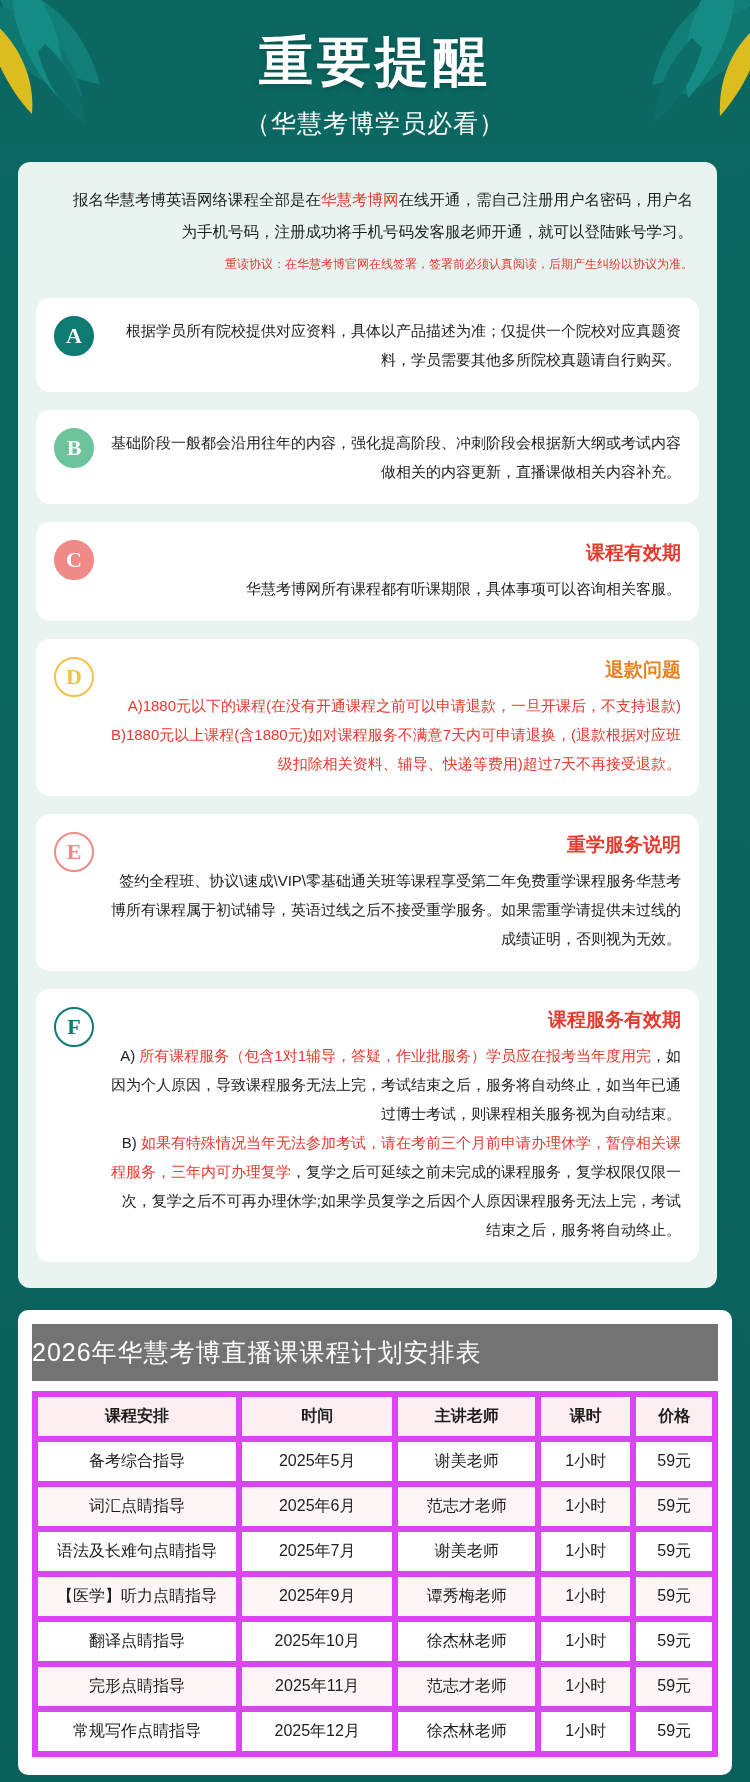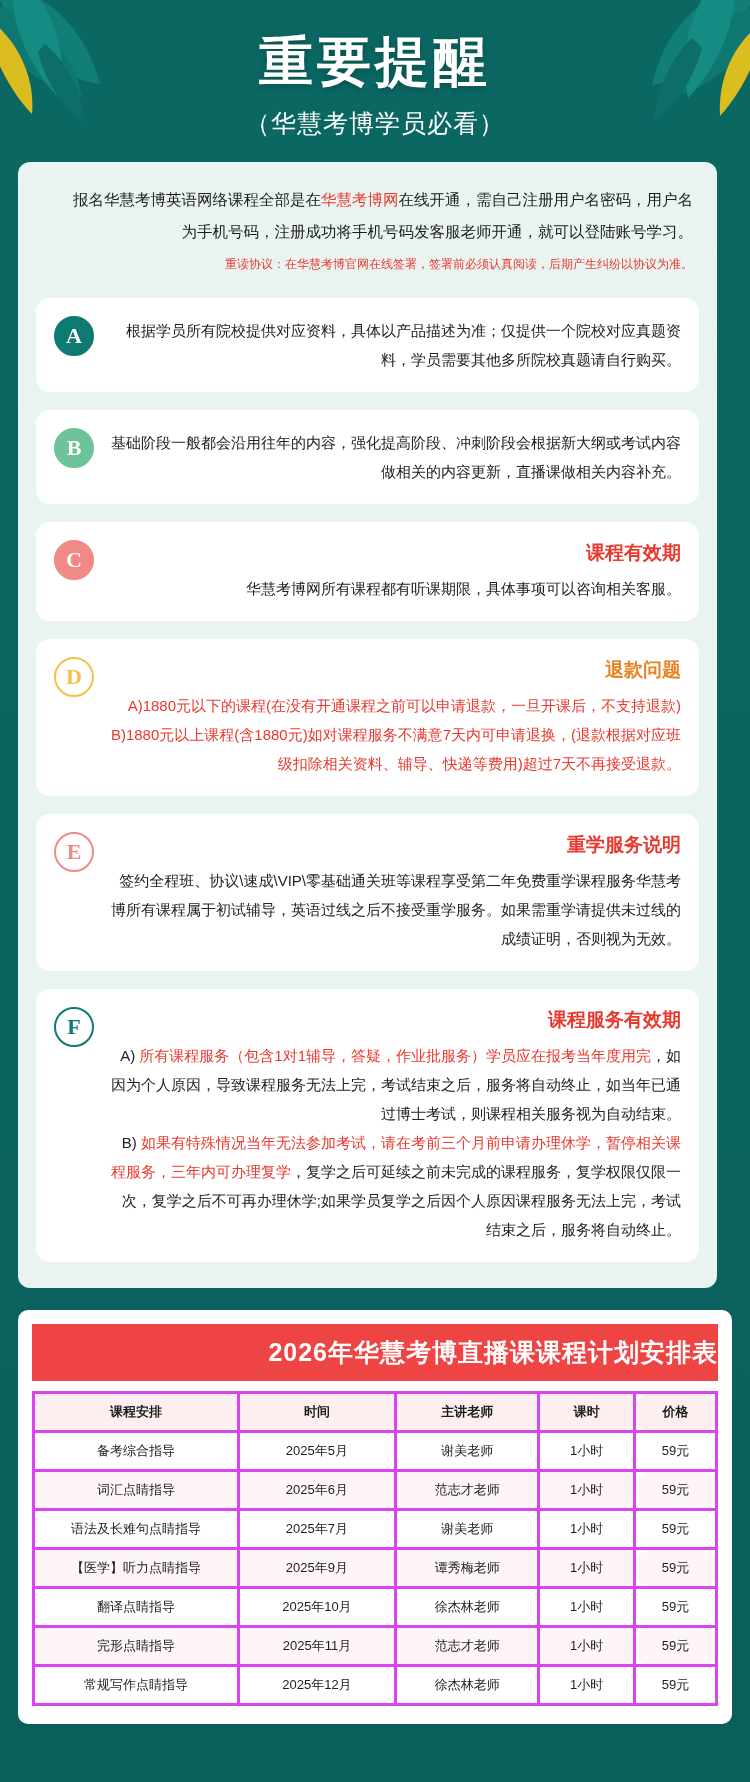--- a/index.html
+++ b/index.html
@@ -118,37 +118,37 @@
   .t-red { color: #e8392e; }
 
   
   .table-card {
     margin: 22px 18px 0 18px;
     background: #ffffff;
     border-radius: 10px;
     padding: 14px 14px 18px 14px;
   }
   .table-title {
-    background: #ef4444;
+    background: #737373;
     color: #fff;
     font-size: 25px;
-    font-weight: bold;
-    text-align: right;
+    font-weight: normal;
+    text-align: left;
     padding: 12px 0;
     letter-spacing: 1px;
   }
   table {
     width: 100%;
     border-collapse: collapse;
     margin-top: 10px;
   }
   th, td {
-    border: 3px solid #d946ef;
+    border: 6px solid #d946ef;
     text-align: center;
-    font-size: 13px;
+    font-size: 16px;
     color: #1d1d1d;
     padding: 9px 2px;
     background: #fff;
   }
   th { background: #fdeef0; font-weight: bold; }
   tbody tr:nth-child(even) td { background: #fdf5f6; }
   .col-1 { width: 30%; }
   .col-2 { width: 23%; }
   .col-3 { width: 21%; }
   .col-4 { width: 14%; }

